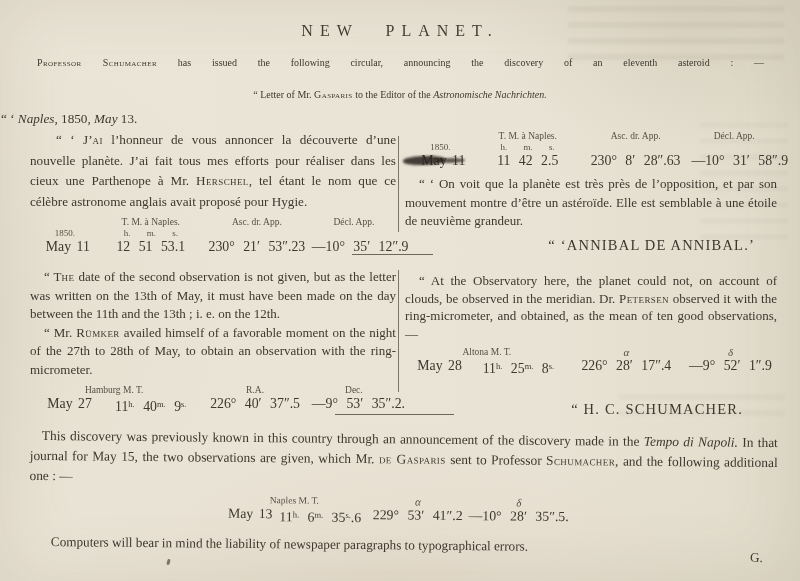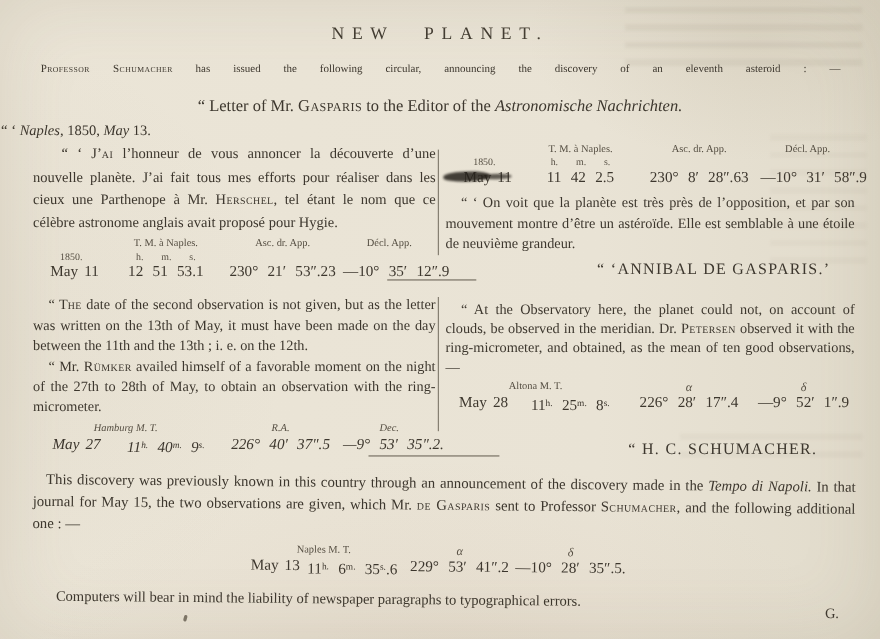--- a/index.html
+++ b/index.html
@@ -17,21 +17,21 @@
   .ghost{position:absolute;filter:blur(1.3px);pointer-events:none;
     background:repeating-linear-gradient(180deg, rgba(125,113,92,0.14) 0 6px, transparent 6px 16px);}
   .g1{left:568px;top:6px;width:216px;height:58px;opacity:.55;}
   .g2{left:700px;top:122px;width:88px;height:118px;opacity:.30;}
   .g3{left:618px;top:394px;width:166px;height:26px;opacity:.38;}
 
   .title{position:absolute;top:22px;left:0;width:100%;text-align:center;
     font-size:16px;letter-spacing:7px;word-spacing:16px;color:#433d33;}
   .intro{position:absolute;top:57px;left:37px;width:727px;font-size:10px;
     text-align:justify;text-align-last:justify;}
-  .letter-heading{position:absolute;top:89px;left:0;width:100%;text-align:center;font-size:15px;}
+  .letter-heading{position:absolute;top:89px;left:0;width:100%;text-align:center;font-size:10px;}
   .dateline-top{position:absolute;top:111px;left:1px;width:100%;text-align:left;font-size:13.2px;}
 
   .col{position:absolute;}
   .sec1-left{top:130px;left:30px;width:366px;}
   .sec1-right{top:131px;left:405px;width:372px;}
   .sec2-left{top:268px;left:30px;width:366px;}
   .sec2-right{top:272px;left:405px;width:372px;}
 
   .para{margin:0;font-size:13.2px;line-height:20.5px;text-align:justify;}
   .indent26{text-indent:26px;}
@@ -42,21 +42,21 @@
 
   .vrule{position:absolute;left:398px;width:1px;background:#7c7568;}
   .vr1{top:136px;height:96px;}
   .vr2{top:270px;height:122px;}
   .rule{position:absolute;height:1px;background:#6e675a;}
   .r1{top:254px;left:352px;width:81px;}
   .r2{top:414px;left:335px;width:119px;}
 
   .tbl{display:grid;row-gap:2px;margin-top:5px;}
   .t12{grid-template-columns:19% 28% 30% 23%;}
-  .t3{grid-template-columns:20% 26% 31% 23%;font-style:italic;}
+  .t3{grid-template-columns:20% 26% 31% 23%;}
   .t4{grid-template-columns:17% 27% 31% 25%;}
   .t5{grid-template-columns:15% 27% 29% 29%;width:348px;margin:7px 0 0 192px;}
   .th{font-size:9.5px;line-height:10px;text-align:center;color:#564f43;white-space:nowrap;}
   .sub{font-size:9px;line-height:9px;text-align:center;word-spacing:14px;color:#564f43;white-space:nowrap;}
   .year{font-size:9px;line-height:9px;text-align:center;color:#564f43;}
   .td{font-size:13.8px;line-height:14px;text-align:center;word-spacing:5px;white-space:nowrap;}
   .td.date{text-align:center;padding-left:6px;word-spacing:2px;}
   .span2{grid-column:1/3;}
   .greek{font-style:italic;font-size:11px;line-height:10px;}
 
@@ -127,21 +127,21 @@
       <span class="year">1850.</span>
       <span class="sub">h. m. s.</span>
       <span class="sub"></span>
       <span class="sub"></span>
       <span class="td date blotted"><span>May 11</span><i class="blot b1"></i><i class="blot b2"></i></span>
       <span class="td">11 42 2.5</span>
       <span class="td">230° 8′ 28″.63</span>
       <span class="td">—10° 31′ 58″.9</span>
     </div>
     <p class="para indent14"><span>“ ‘ On voit que la planète est très près de l’opposition, et par son mouvement montre d’être un astéroïde.  Elle est semblable à une étoile de neuvième grandeur.</span></p>
-    <div class="sig-caps sig1">“ ‘ANNIBAL DE GASPARIS.’</div>
+    <div class="sig-caps sig1">“ ‘ANNIBAL DE ANNIBAL.’</div>
   </div>
 
   <div class="rule r1"></div>
 
   <div class="col sec2-left">
     <p class="para indent14"><span>“ T</span><span class="s-sc">he</span><span> date of the second observation is not given, but as the letter was written on the 13th of May, it must have been made on the day between the 11th and the 13th ; i. e. on the 12th.</span></p>
     <p class="para indent14"><span>“ Mr. </span><span class="s-sc">Rümker</span><span> availed himself of a favorable moment on the night of the 27th to 28th of May, to obtain an observation with the ring-micrometer.</span></p>
     <div class="tbl t3">
       <span class="th span2">Hamburg M. T.</span>
       <span class="th">R.A.</span>

